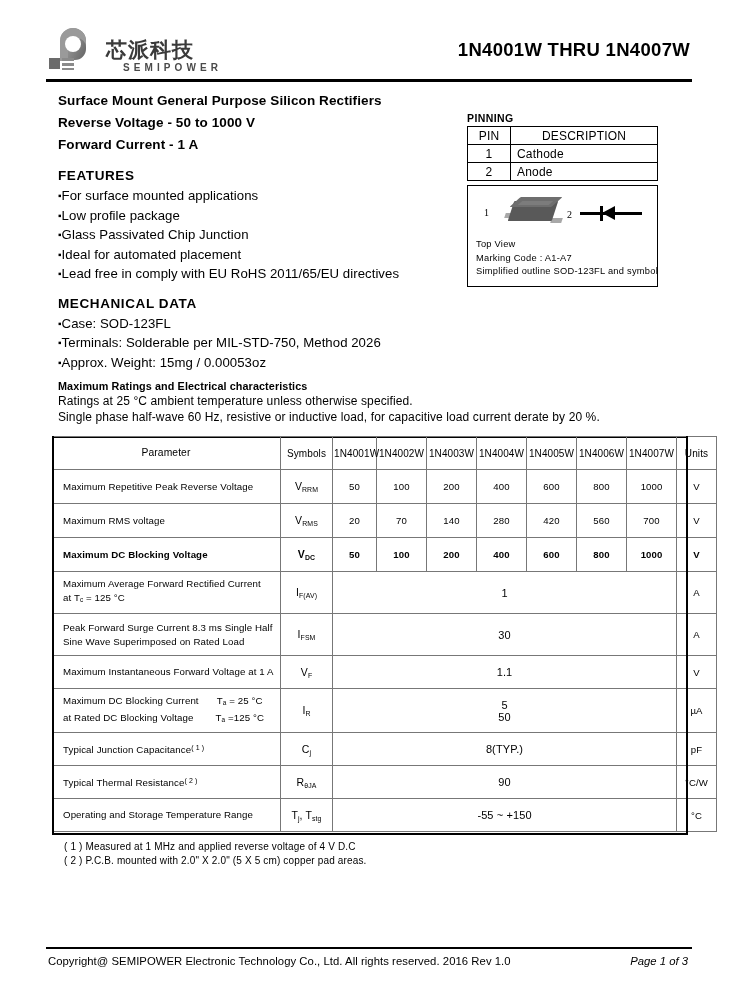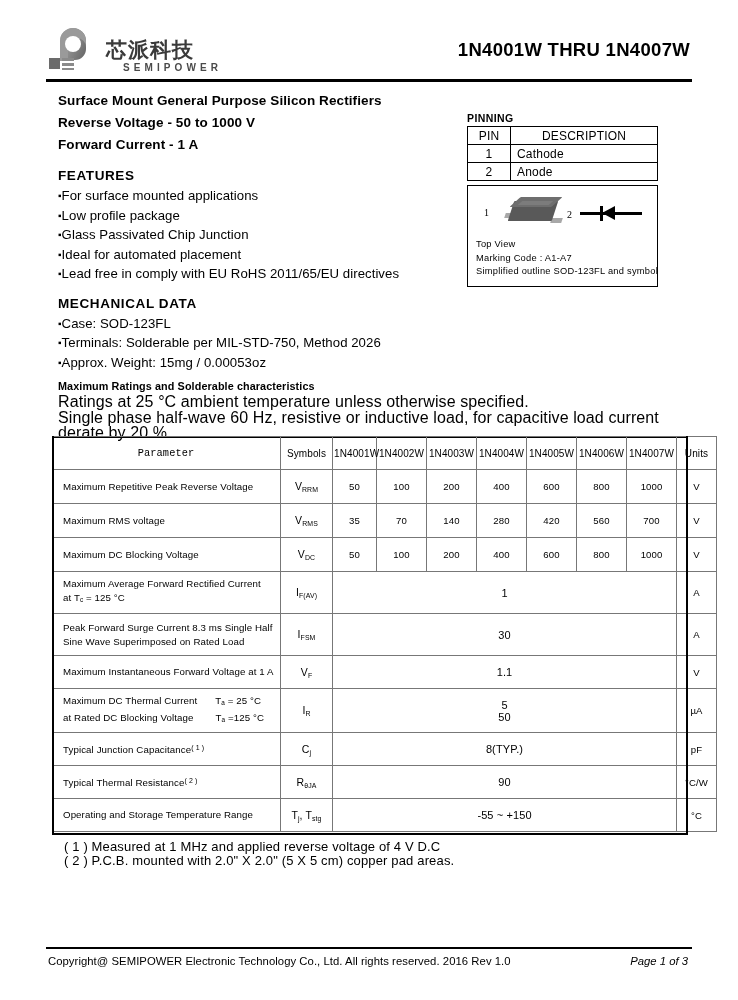--- a/index.html
+++ b/index.html
@@ -244,21 +244,21 @@
     left: 58px; top: 378px;
     width: 620px;
   }
   .ratings-intro .h {
     font-size: 10.8px;
     font-weight: bold;
     line-height: 16px;
     letter-spacing: 0.1px;
   }
   .ratings-intro .l {
-    font-size: 16px;
+    font-size: 12px;
     line-height: 15.5px;
     letter-spacing: 0.1px;
   }
 
   
   table.main {
     position: absolute;
     left: 52px; top: 436px;
     width: 634px;
     border-collapse: collapse;
@@ -278,21 +278,20 @@
   table.main td.param {
     text-align: left;
     padding-left: 10px;
     font-size: 9.7px;
     line-height: 14px;
   }
   table.main tr.hdr td.param {
     text-align: center;
     padding-left: 0;
     font-size: 10.3px;
-    font-family: Liberation Mono, monospace;
   }
   table.main td.valspan {
     font-size: 11px;
   }
   table.main td.sym {
     font-size: 10.5px;
   }
   .outer-top, .outer-bot {
     position: absolute;
     left: 52px;
@@ -307,21 +306,21 @@
     background: #000;
   }
   sub { font-size: 0.66em; vertical-align: -0.22em; }
   sup { font-size: 0.72em; vertical-align: 0.45em; }
   .sp { display: inline-block; }
 
   
   .footnotes {
     position: absolute;
     left: 64px; top: 840px;
-    font-size: 13px;
+    font-size: 10px;
     line-height: 13.5px;
     letter-spacing: 0.15px;
   }
 
   
   .footer-rule {
     position: absolute;
     left: 46px; top: 947px;
     width: 646px;
     height: 1.6px;
@@ -443,21 +442,21 @@
     </div>
 
     <div class="pkg-caption">
       <div>Top View</div>
       <div>Marking Code :  A1-A7</div>
       <div>Simplified outline SOD-123FL and symbol</div>
     </div>
   </div>
 
   <div class="ratings-intro">
-    <div class="h">Maximum Ratings and Solderable characteristics</div>
+    <div class="h">Maximum Ratings and Electrical characteristics</div>
     <div class="l">Ratings at 25 °C ambient temperature unless otherwise specified.</div>
     <div class="l">Single phase half-wave 60 Hz, resistive or inductive load, for capacitive load current derate by 20 %.</div>
   </div>
 
   <div class="outer-top" style="top:436px;"></div>
   <table class="main">
     <colgroup>
       <col style="width:228px">
         <col style="width:52px">
       <col style="width:44px">
@@ -492,31 +491,31 @@
         <td>400</td>
         <td>600</td>
         <td>800</td>
         <td>1000</td>
         <td>V</td>
       </tr>
 
       <tr style="height:34px;">
         <td class="param">Maximum RMS voltage</td>
         <td class="sym"><span>V</span><sub>RMS</sub></td>
-        <td>35</td>
+        <td>20</td>
         <td>70</td>
         <td>140</td>
         <td>280</td>
         <td>420</td>
         <td>560</td>
         <td>700</td>
         <td>V</td>
       </tr>
 
-      <tr style="height:34px;">
+      <tr style="height:34px;font-weight:bold;">
         <td class="param">Maximum DC Blocking Voltage</td>
         <td class="sym"><span>V</span><sub>DC</sub></td>
         <td>50</td>
         <td>100</td>
         <td>200</td>
         <td>400</td>
         <td>600</td>
         <td>800</td>
         <td>1000</td>
         <td>V</td>
@@ -544,21 +543,21 @@
 
       <tr style="height:33px;">
         <td class="param">Maximum Instantaneous Forward Voltage at 1 A</td>
         <td class="sym"><span>V</span><sub>F</sub></td>
         <td class="valspan" colspan="7">1.1</td>
         <td>V</td>
       </tr>
 
       <tr style="height:44px;">
         <td class="param">
-          <div><span>Maximum DC Thermal Current</span><span class="sp" style="width:18px"></span><span>T</span><sub>a</sub><span> = 25 °C</span></div>
+          <div><span>Maximum DC Blocking Current</span><span class="sp" style="width:18px"></span><span>T</span><sub>a</sub><span> = 25 °C</span></div>
           <div><span>at Rated DC Blocking Voltage</span><span class="sp" style="width:22px"></span><span>T</span><sub>a</sub><span> =125 °C</span></div>
         </td>
         <td class="sym"><span>I</span><sub>R</sub></td>
         <td class="valspan" colspan="7">
           <div>5</div>
           <div>50</div>
         </td>
         <td>µA</td>
       </tr>
 

